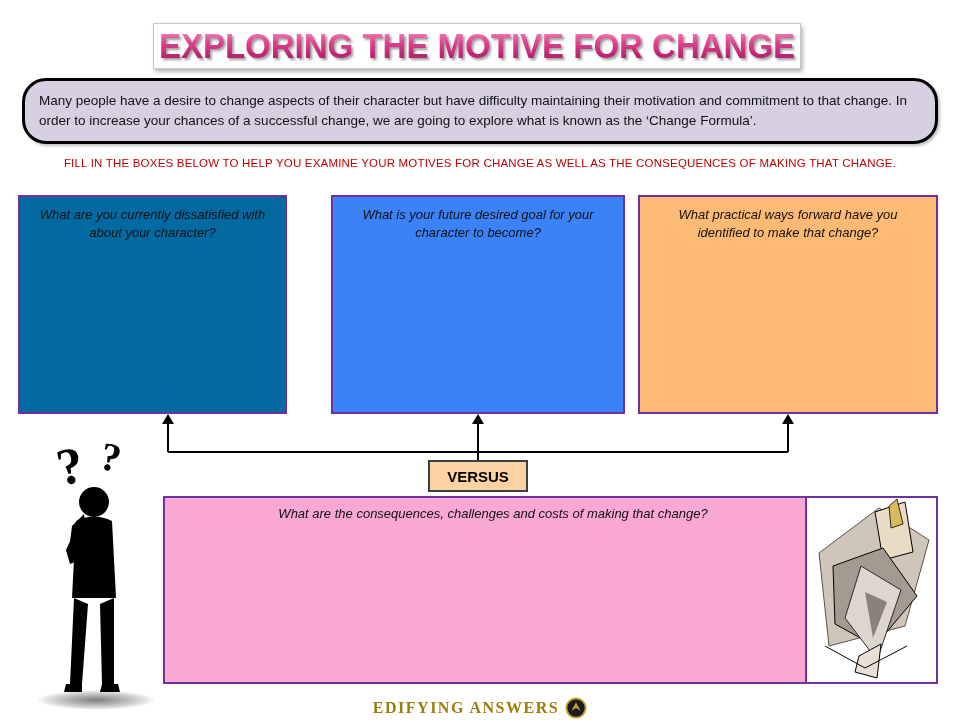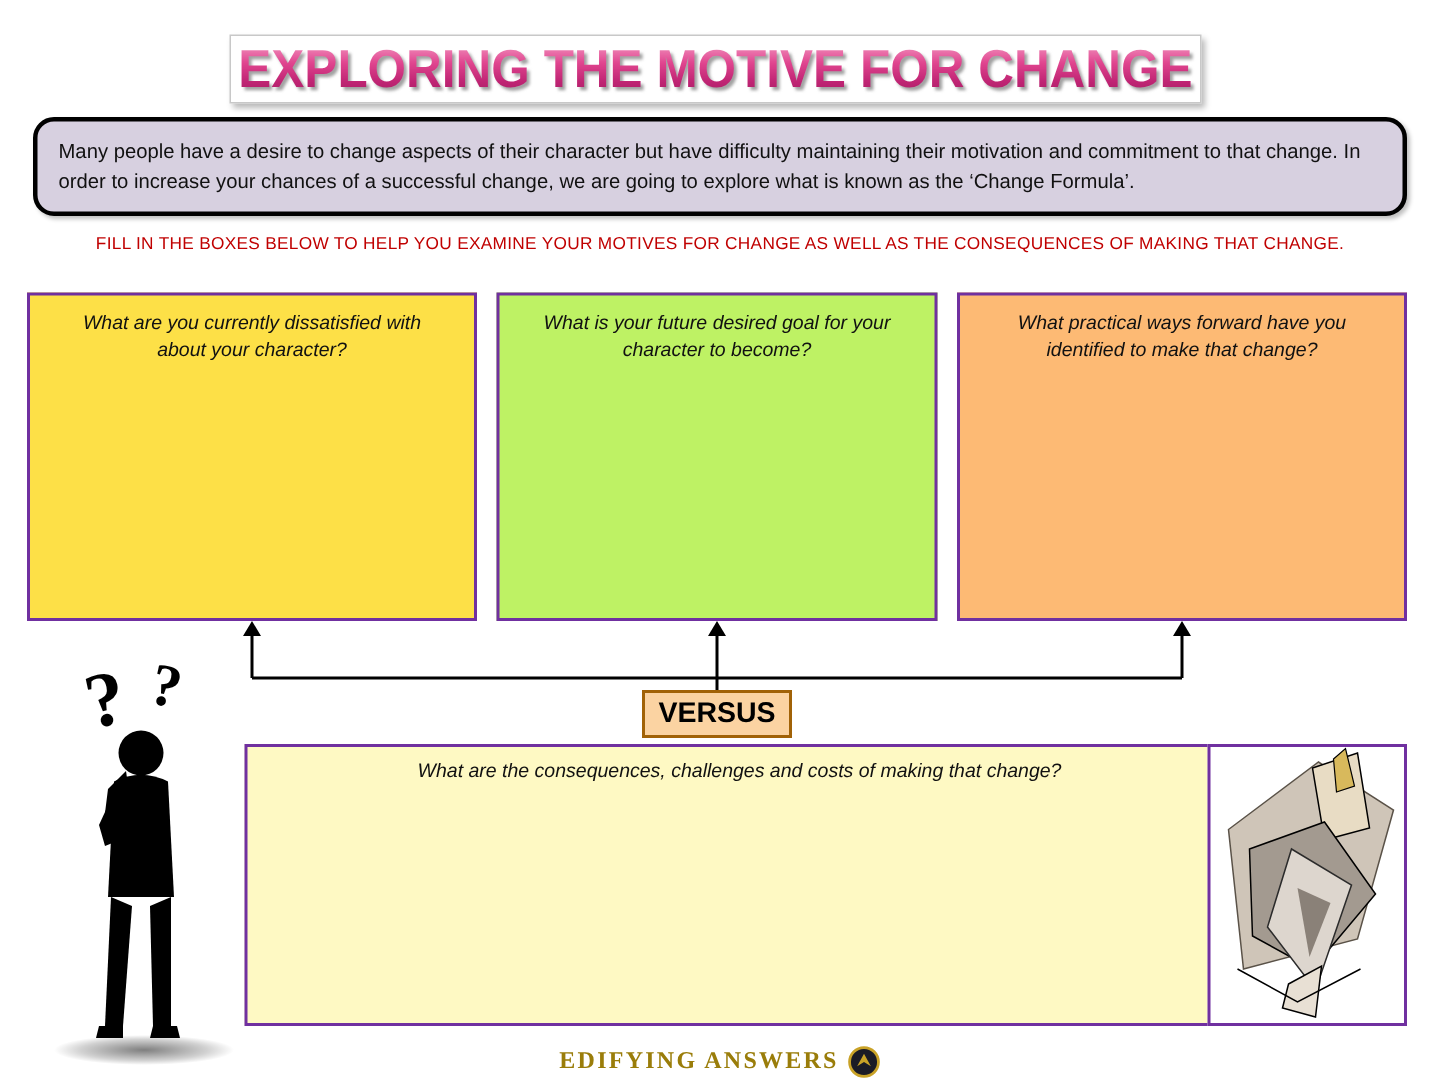--- a/index.html
+++ b/index.html
@@ -18,59 +18,59 @@
     font-size:33px; font-weight:bold; letter-spacing:0px; white-space:nowrap;
     background:linear-gradient(180deg,#f6a8cb 0%, #e0458f 40%, #c02574 70%, #a21d62 100%);
     -webkit-background-clip:text; background-clip:text; color:transparent;
     filter:drop-shadow(2px 2px 1px rgba(110,110,110,0.65));
     transform:scaleY(1.08);
   }
 
   
   .intro-box {
     position:absolute; left:22px; top:62px; width:916px; height:66px;
-    background:#d7d0e0; border:3px solid #000000; border-radius:14px;
+    background:#d7d0e0; border:3px solid #000000; border-radius:24px;
     display:flex; align-items:center; padding:6px 14px;
     box-shadow:2px 2px 3px rgba(0,0,0,0.25);
   }
   .intro-text { font-size:13.5px; line-height:1.45; color:#111; }
 
   
   .instruction {
     position:absolute; left:20px; top:141px; width:920px;
     text-align:center; color:#c00000; font-weight:normal; font-size:11.5px;
     letter-spacing:0.2px;
   }
 
   
   .prompt-box {
     position:absolute; top:179px; height:219px;
     border:2px solid #7030a0; padding:9px 18px;
     text-align:center;
   }
   .prompt-box .box-prompt { font-style:italic; font-size:13px; line-height:1.35; color:#111; }
-  .box-1 { left:18px;  width:300px; background:#fde047; }
-  .box-2 { left:331px; width:294px; background:#bef264; }
+  .box-1 { left:18px;  width:269px; background:#0369a1; }
+  .box-2 { left:331px; width:294px; background:#3b82f6; }
   .box-3 { left:638px; width:300px; background:#fdba74; }
 
   
   .connector { position:absolute; left:0; top:396px; width:960px; height:52px; }
 
   
   .versus-badge {
     position:absolute; left:428px; top:444px; width:100px; height:32px;
-    background:#fbd3a2; border:2px solid #a16207;
+    background:#fbd3a2; border:2px solid #404040;
     display:flex; align-items:center; justify-content:center;
-    font-weight:bold; font-size:19px; color:#000;
+    font-weight:bold; font-size:15px; color:#000;
   }
 
   
   .consequences-box {
     position:absolute; left:163px; top:480px; width:660px; height:188px;
-    background:#fef9c3; border:2px solid #7030a0; padding:8px 4px;
+    background:#f9a8d4; border:2px solid #7030a0; padding:8px 4px;
     text-align:center;
   }
   .consequences-box .box-prompt { font-style:italic; font-size:13px; color:#111; }
 
   
   .person-figure { position:absolute; left:28px; top:410px; width:144px; height:302px; }
 
   
   .art-box {
     position:absolute; left:805px; top:480px; width:133px; height:188px;

